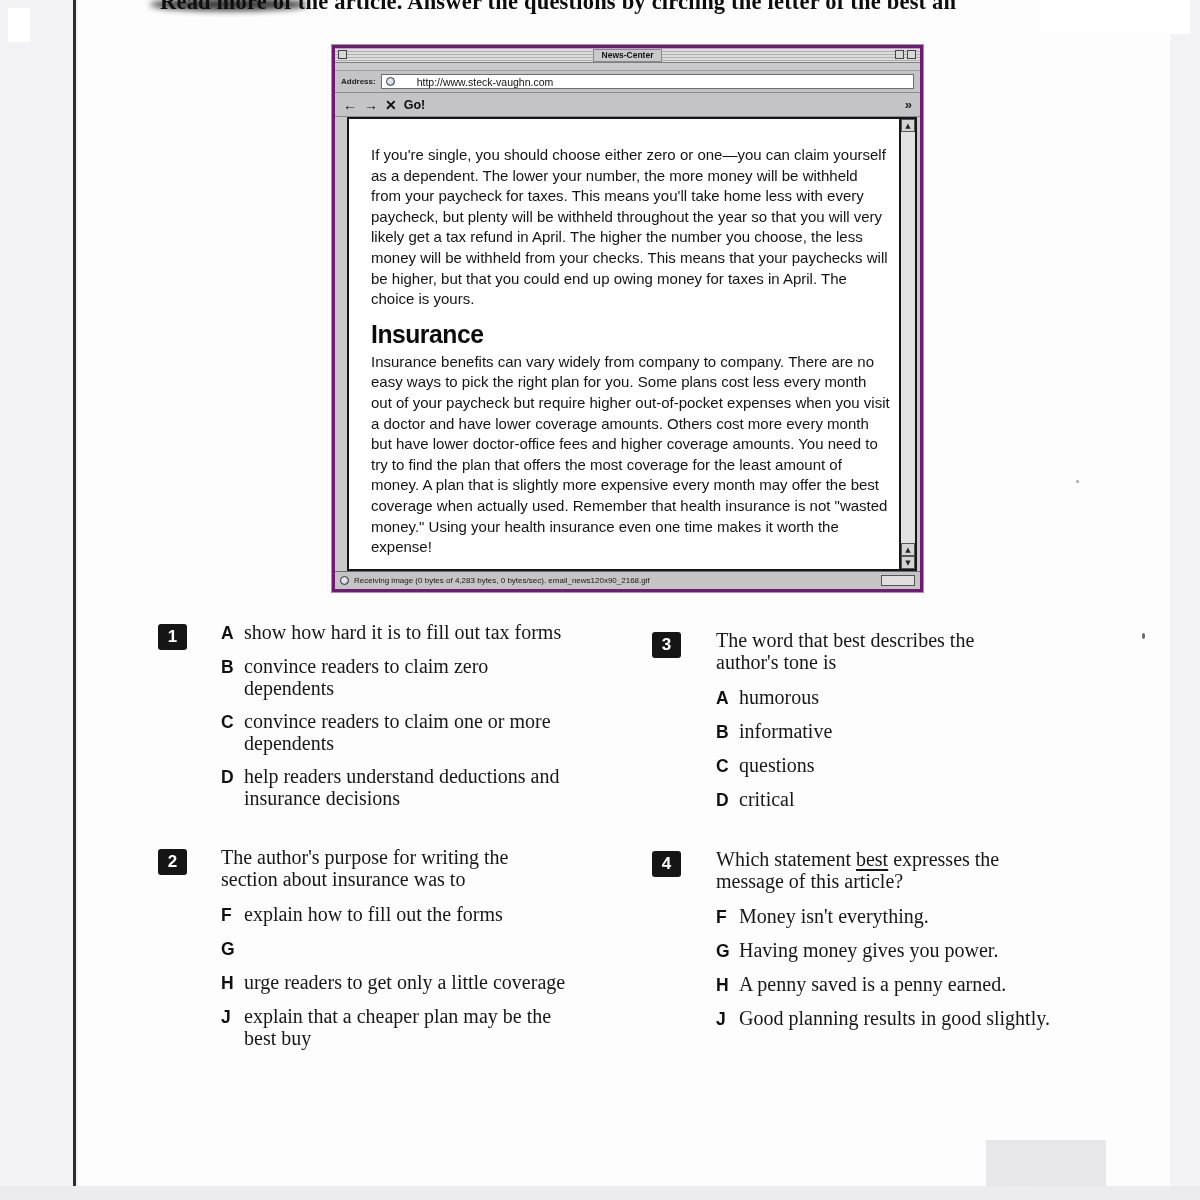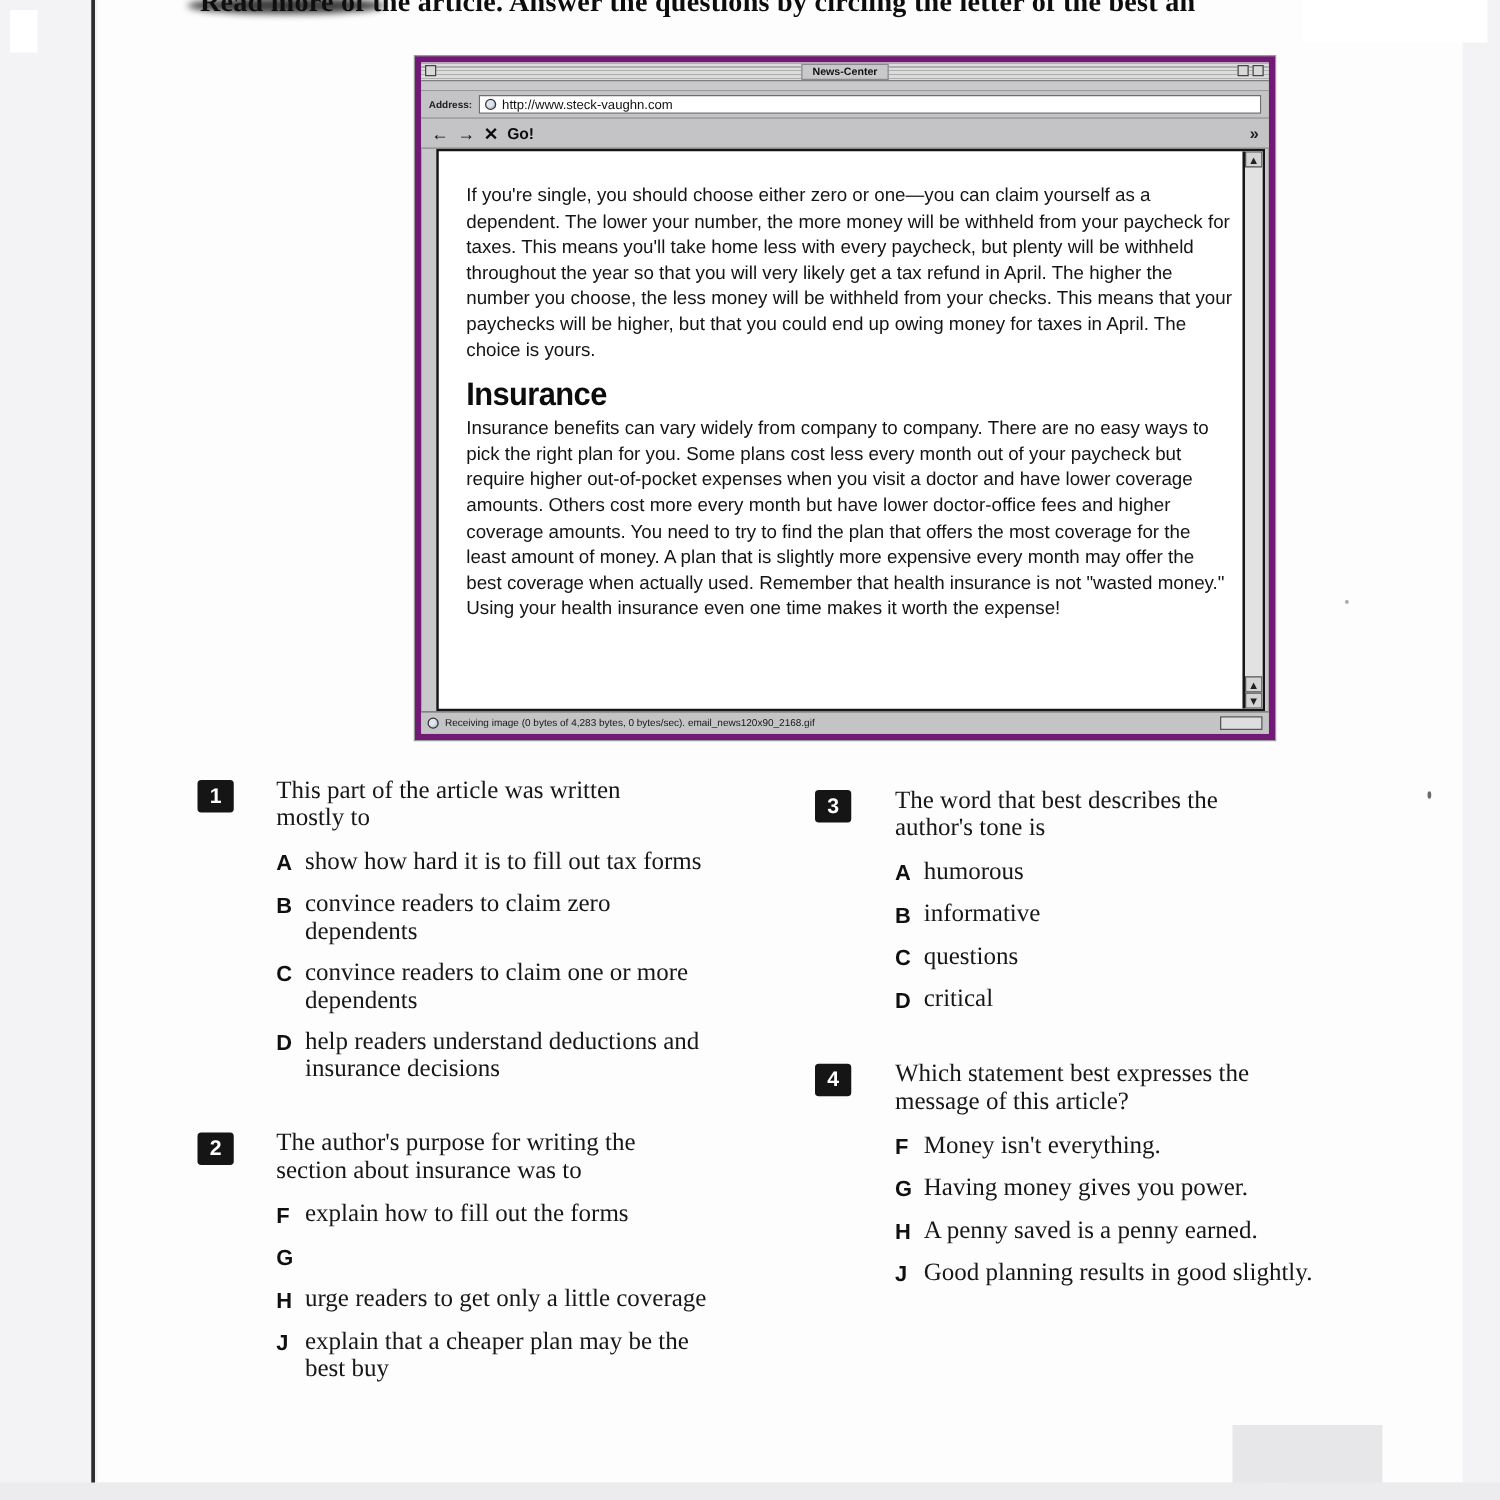--- a/index.html
+++ b/index.html
@@ -20,22 +20,22 @@
     font-weight:bold; font-size:22.5px; letter-spacing:0.2px; color:#0d0d0d;
   }
   .header-smudge {
     position:absolute; left:150px; top:-2px; width:158px; height:13px;
     background:#101010; border-radius:50%; filter:blur(3px); opacity:.8;
   }
   .white-patch { position:absolute; left:1042px; top:0; width:148px; height:34px; background:#ffffff; }
 
   
   .browser {
-    position:absolute; left:332px; top:45px; width:688px; height:547px;
-    background:#c9c9cb; border:5px solid #701a75; display:flex; flex-direction:column;
+    position:absolute; left:332px; top:45px; width:591px; height:547px;
+    background:#c9c9cb; border:3px solid #701a75; display:flex; flex-direction:column;
     box-shadow:0 0 0 1px #9a9a9a;
   }
   .titlebar {
     height:15px; position:relative; border-bottom:1px solid #808080;
     background:repeating-linear-gradient(180deg,#aeaeae 0 1px,#dcdcdc 1px 3px);
     display:flex; align-items:center; justify-content:center;
   }
   .tb-box { width:9px; height:9px; border:1px solid #444; background:#d8d8d8; position:absolute; top:2px; }
   .tb-close { left:3px; }
   .tb-zoom1 { right:16px; }
@@ -45,21 +45,21 @@
     border:1px solid #8a8a8a; line-height:11px;
   }
   .tb-gap { height:8px; background:#c9c9cb; border-bottom:1px solid #9a9a9a; }
   .addr-row {
     height:22px; background:#c4c4c6; border-bottom:1px solid #8b8b8b;
     display:flex; align-items:center; padding:0 6px; gap:5px;
   }
   .addr-label { font:bold 8px "Liberation Sans",sans-serif; color:#222; }
   .addr-field {
     flex:1; height:15px; background:#ffffff; border:1px solid #6e6e6e;
-    display:flex; align-items:center; gap:5px; padding:0 4px;
+    display:flex; align-items:center; gap:22px; padding:0 4px;
   }
   .globe-icon {
     width:9px; height:9px; border-radius:50%; border:1px solid #333; flex-shrink:0;
     background:radial-gradient(circle at 35% 35%, #dfe6ef 0 40%, #8fa3b8 100%);
   }
   .addr-url { font:10.5px "Liberation Sans",sans-serif; color:#111; }
   .nav-row {
     height:24px; background:#c4c4c6; border-bottom:1px solid #8b8b8b;
     display:flex; align-items:center; gap:7px; padding:0 8px;
     font-family:"Liberation Sans",sans-serif;
@@ -113,21 +113,21 @@
   .col1 .stem { max-width:332px; }
   .col2 .stem { max-width:316px; }
   .choice { display:flex; margin-bottom:12px; font-size:20px; line-height:21.5px; }
   .cletter {
     width:23px; flex-shrink:0; font:bold 17.5px "Liberation Sans",sans-serif;
     color:#101010; padding-top:1px;
   }
   .ctext { color:#171717; }
   .col1 .ctext { max-width:332px; }
   .col2 .ctext { max-width:316px; }
-  .u { text-underline-offset:3px;margin-top:36px; }
+  .u { text-decoration:underline; text-underline-offset:3px;margin-top:36px; }
 
   
   .footer-shadow { position:absolute; left:986px; top:1140px; width:120px; height:48px; background:#e7e7e9; }
   .footer-smudge {
     position:absolute; left:992px; top:1190px; width:58px; height:9px;
     background:#1c1c1c; border-radius:50%; filter:blur(2px); opacity:.85;
   }
   .footer-frag {
     position:absolute; left:1056px; top:1185px;
     font-weight:bold; font-size:22px; color:#0d0d0d;
@@ -189,21 +189,20 @@
       <span>Receiving image (0 bytes of 4,283 bytes, 0 bytes/sec).  email_news120x90_2168.gif</span>
       <span class="status-resize"></span>
     </div>
   </div>
 
   <div class="quiz-col col1">
 
     <div class="question">
       <div class="qnum">1</div>
       <div class="qbody">
-        <div class="stem">This part of the article was written mostly to</div>
         <div class="choice">
           <span class="cletter">A</span>
           <span class="ctext">show how hard it is to fill out tax forms</span>
         </div>
         <div class="choice">
           <span class="cletter">B</span>
           <span class="ctext">convince readers to claim zero dependents</span>
         </div>
         <div class="choice">
           <span class="cletter">C</span>

